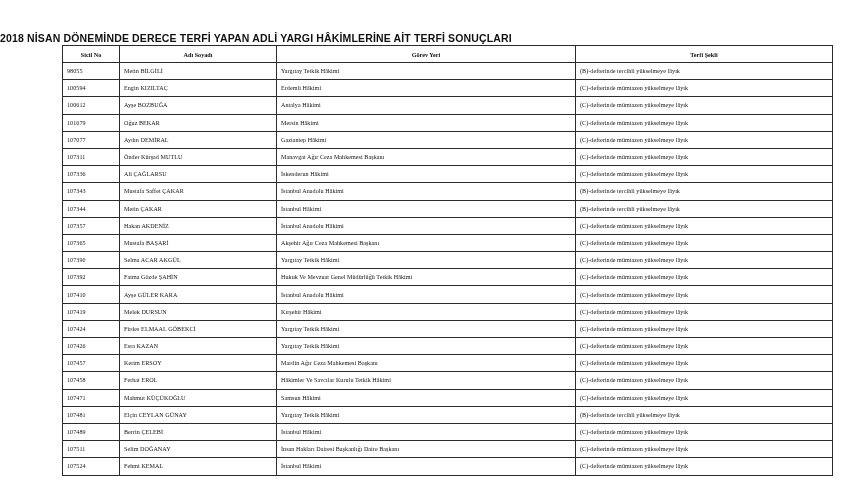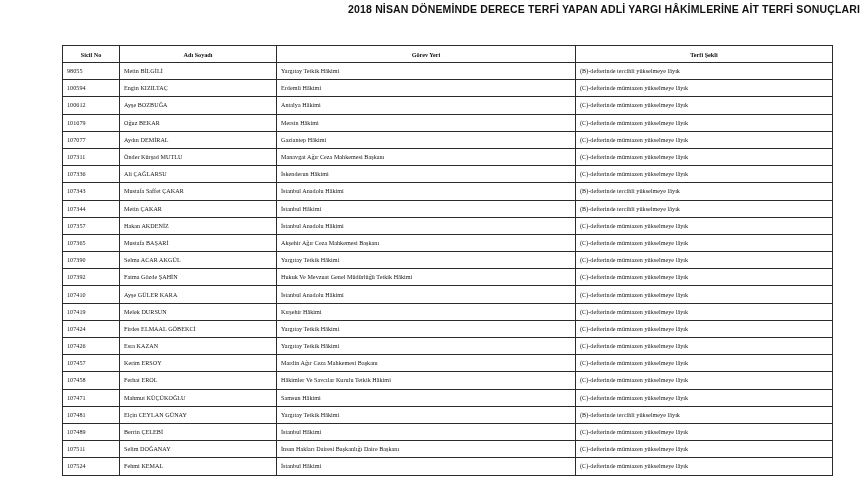--- a/index.html
+++ b/index.html
@@ -14,27 +14,27 @@
     color: #1a1a1a;
     overflow: hidden;
   }
   .page {
     width: 860px;
     height: 480px;
     position: relative;
     box-sizing: border-box;
   }
   .doc-title {
-    text-align: right;
+    text-align: left;
     font-family: "Liberation Sans", sans-serif;
     font-weight: bold;
     font-size: 10.5px;
     letter-spacing: 0.15px;
     color: #111111;
-    padding-top: 3px;
+    padding-top: 32px;
     padding-bottom: 0;
     line-height: 13px;
   }
   .table-wrap {
     position: absolute;
     left: 62px;
     top: 45px;
     width: 736px;
   }
   table.terfi {

